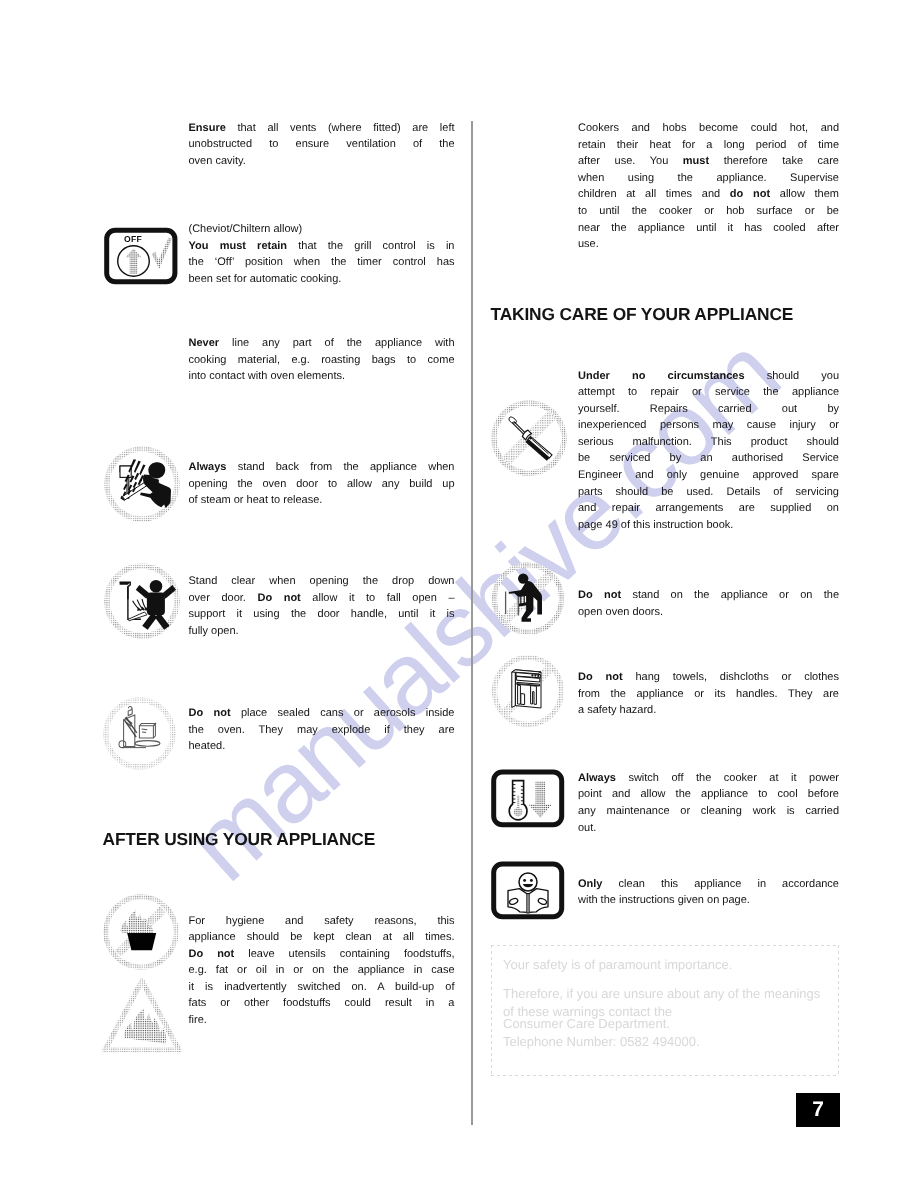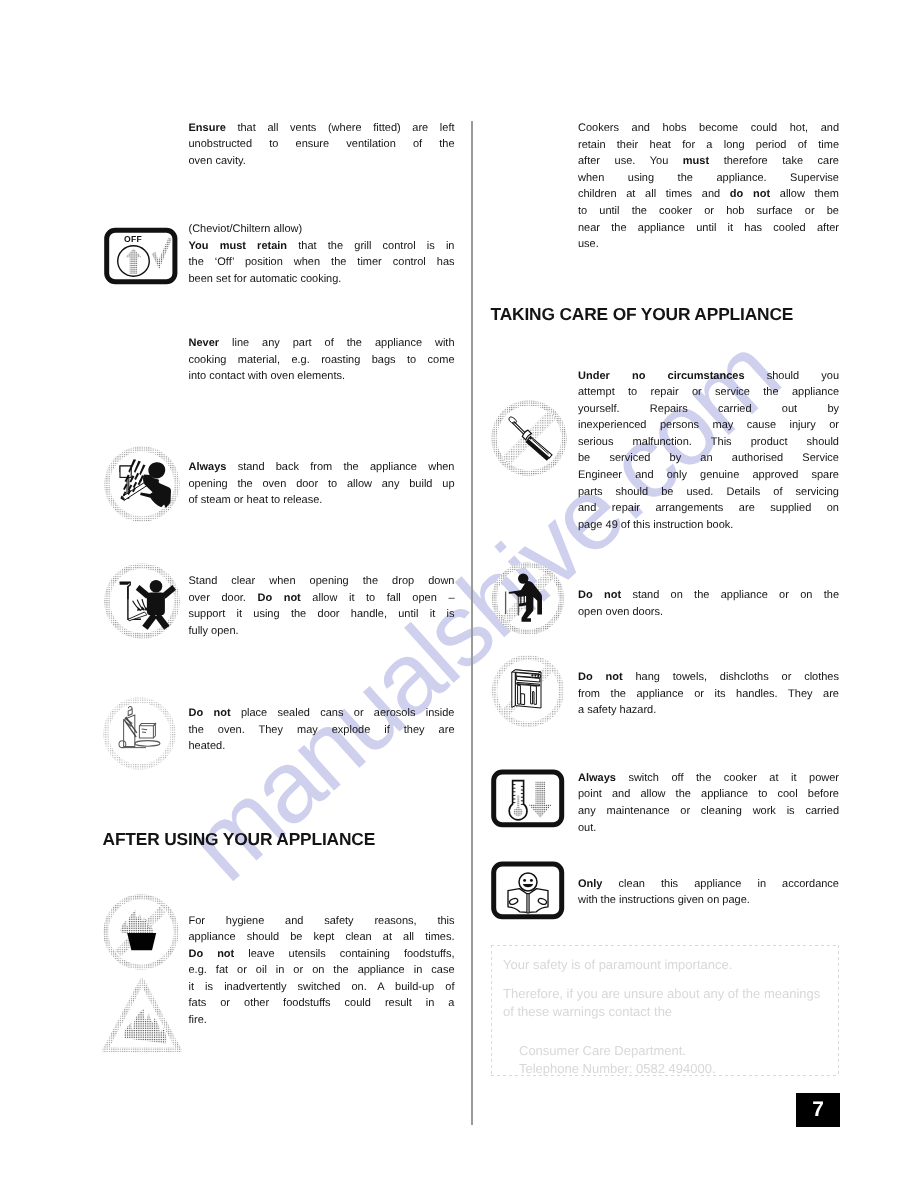--- a/index.html
+++ b/index.html
@@ -53,21 +53,21 @@
   #i-tri{left:-1.5px;top:976px;}
   #i-screw{left:-2px;top:396px;}
   #i-nostand{left:0.5px;top:559.5px;}
   #i-towel{left:3px;top:651px;}
   #i-therm{left:2px;top:769px;}
   #i-read{left:2px;top:861px;}
   .safebox{position:absolute;left:491px;top:945px;width:348px;height:131px;background-image:repeating-linear-gradient(to right,#d9d9d9 0 3px,transparent 3px 6px),repeating-linear-gradient(to bottom,#d9d9d9 0 3px,transparent 3px 6px),repeating-linear-gradient(to right,#d9d9d9 0 3px,transparent 3px 6px),repeating-linear-gradient(to bottom,#d9d9d9 0 3px,transparent 3px 6px);background-size:100% 1px,1px 100%,100% 1px,1px 100%;background-position:0 0,0 0,0 100%,100% 0;background-repeat:no-repeat;}
   .safebox .sbtxt{position:absolute;left:12px;color:#d8d8d8;font-size:13px;line-height:17.7px;text-align:left;}
   .safebox .sb1{top:11px;}
   .safebox .sb2{top:40px;width:320px;}
-  .safebox .sb3{top:97px;margin-left:16px;}
+  .safebox .sb3{top:70px;}
 </style>
 </head>
 <body>
 
 <div class="page">
   <div class="wm">
     <div class="wmtext">manualshive.com</div>
   </div>
   <div class="divider"></div>
   <div class="col colL">

